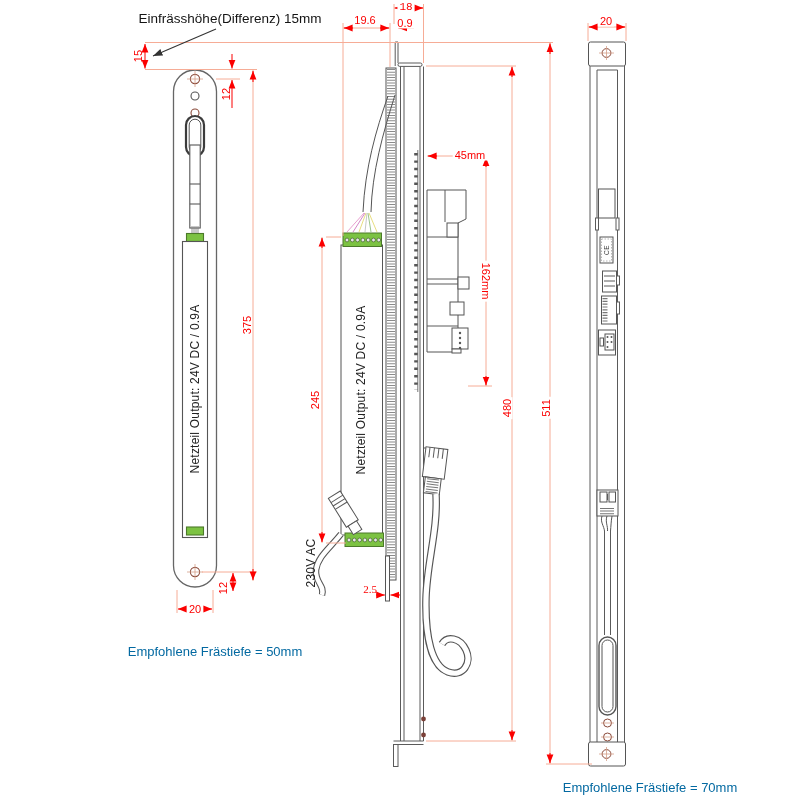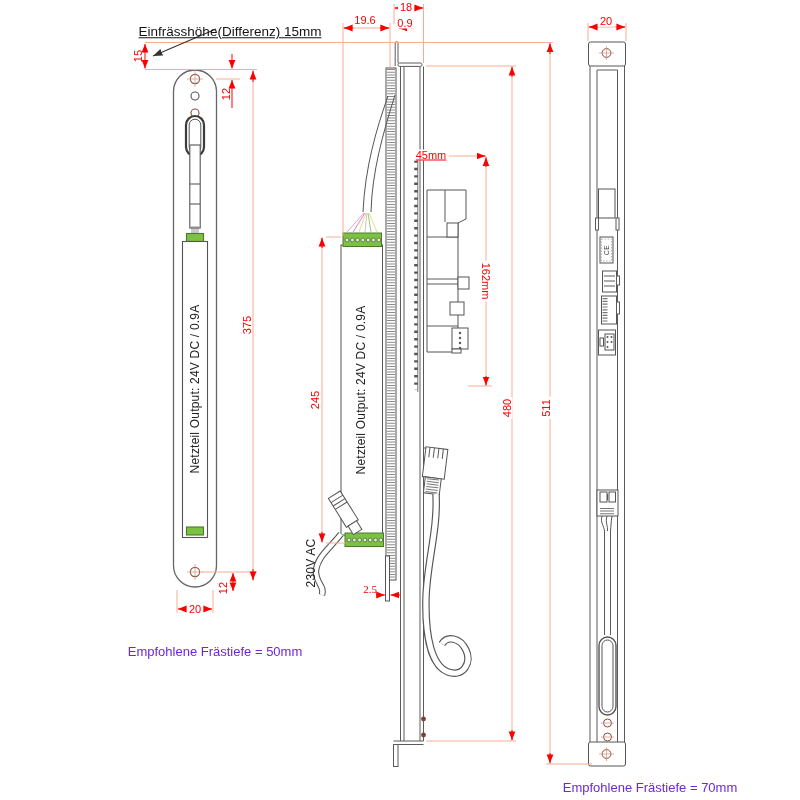--- a/index.html
+++ b/index.html
@@ -4,21 +4,21 @@
 <style>
   html,body{margin:0;padding:0;background:#fff;}
   #canvas{position:relative;width:800px;height:800px;background:#fff;overflow:hidden;
           font-family:"Liberation Sans",sans-serif;}
   #art{position:absolute;left:0;top:0;}
   .lbl{position:absolute;transform:translate(-50%,-50%);white-space:nowrap;line-height:1;}
   .rot{transform:translate(-50%,-50%) rotate(-90deg);}
   .rotcw{transform:translate(-50%,-50%) rotate(90deg);}
   .dim{color:#fb0000;font-size:11px;}
   .dimbg{background:#fff;padding:0 2px;}
-  .note{color:#6d28d9;font-size:13px;padding-left:36px;}
+  .note{color:#0369a1;font-size:13px;padding-left:36px;}
   .callout{color:#141414;font-size:13.5px;}
   .psu{color:#222;font-size:12px;letter-spacing:.2px;}
   .ce{color:#444;font-size:6.5px;letter-spacing:.5px;}
 </style>
 </head>
 <body>
 
 <div id="canvas">
 
 <svg id="art" width="800" height="800" viewBox="0 0 800 800">
@@ -301,34 +301,34 @@
     <line x1="550" y1="54" x2="550" y2="43.5" marker-end="url(#mR)"></line>
     <line x1="550" y1="753" x2="550" y2="763" marker-end="url(#mR)"></line>
 
     <line x1="596" y1="27" x2="589" y2="27" marker-end="url(#mR)"></line>
     <line x1="618" y1="27" x2="625" y2="27" marker-end="url(#mR)"></line>
   </g>
 
   <line x1="216" y1="29" x2="153" y2="56" stroke="#333" stroke-width="1.1" marker-end="url(#mB)"></line>
 </svg>
 
-<div class="lbl callout" style="left:230px;top:32px;text-decoration:underline;">Einfrässhöhe(Differenz) 15mm</div>
+<div class="lbl callout" style="left:230px;top:19px;">Einfrässhöhe(Differenz) 15mm</div>
 
 <div class="lbl rot dim" style="left:138px;top:56px;">15</div>
 <div class="lbl rot dim" style="left:226px;top:94px;">12</div>
 <div class="lbl rot dim" style="left:247px;top:325px;">375</div>
 <div class="lbl rot dim" style="left:223px;top:588px;">12</div>
 <div class="lbl dim" style="left:195px;top:609px;">20</div>
 <div class="lbl rot psu" style="left:195px;top:389px;">Netzteil Output: 24V DC / 0.9A</div>
 <div class="lbl note" style="left:197px;top:651px;">Empfohlene Frästiefe = 50mm</div>
 
 <div class="lbl dim" style="left:365px;top:20px;">19.6</div>
 <div class="lbl dim dimbg" style="left:405px;top:23px;">0.9</div>
-<div class="lbl dim dimbg" style="left:406px;top:7px;">18</div>
-<div class="lbl dim dimbg" style="left:431px;top:155px;text-decoration:underline;">45mm</div>
+<div class="lbl dim dimbg" style="left:406px;top:7px;font-family:Liberation Mono, monospace;">18</div>
+<div class="lbl dim dimbg" style="left:470px;top:155px;">45mm</div>
 <div class="lbl rotcw dim dimbg" style="left:485px;top:281px;">162mm</div>
 <div class="lbl rot dim" style="left:315px;top:400px;">245</div>
 <div class="lbl dim" style="left:370px;top:589px;font-family:Liberation Serif, serif;">2.5</div>
 <div class="lbl rot dim dimbg" style="left:507px;top:408px;">480</div>
 <div class="lbl rot dim dimbg" style="left:546px;top:408px;">511</div>
 <div class="lbl rot psu" style="left:361px;top:390px;">Netzteil Output: 24V DC / 0.9A</div>
 <div class="lbl rot psu" style="left:311px;top:563px;">230V AC</div>
 
 <div class="lbl dim dimbg" style="left:606px;top:21px;">20</div>
 <div class="lbl rot ce" style="left:606.5px;top:250px;">CE</div>

